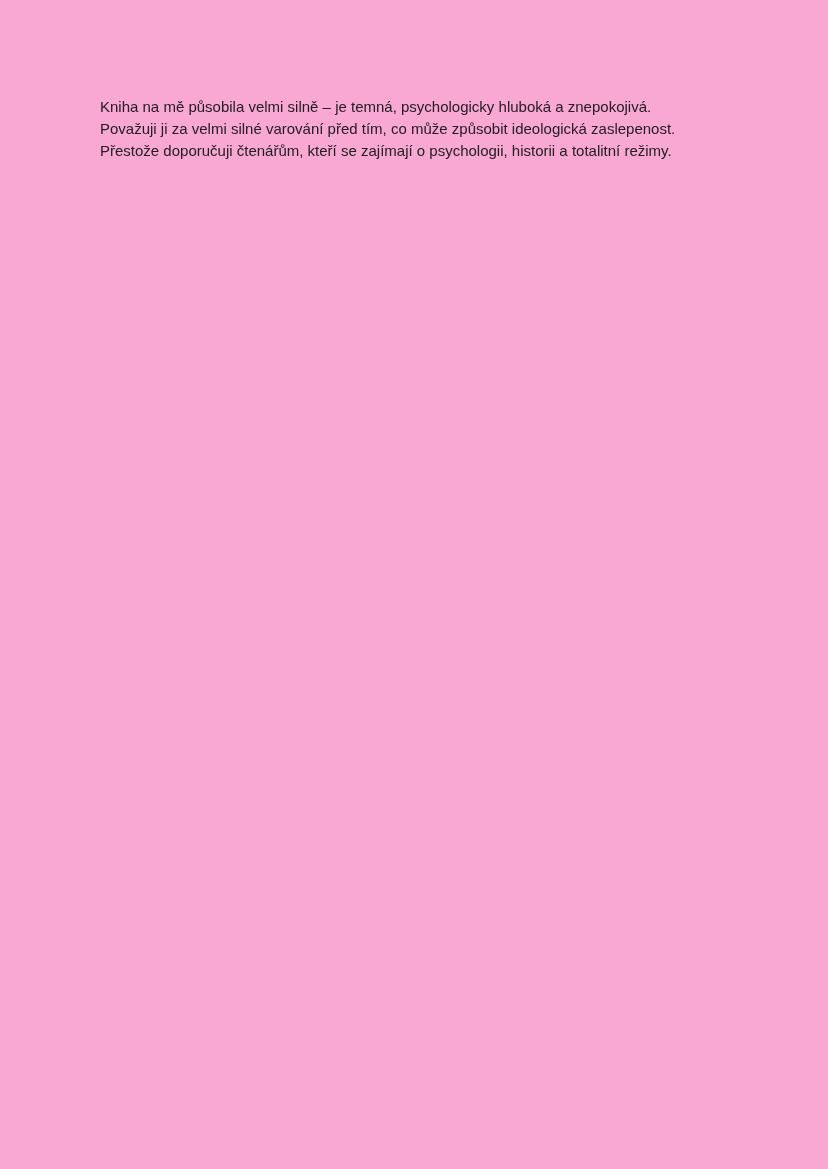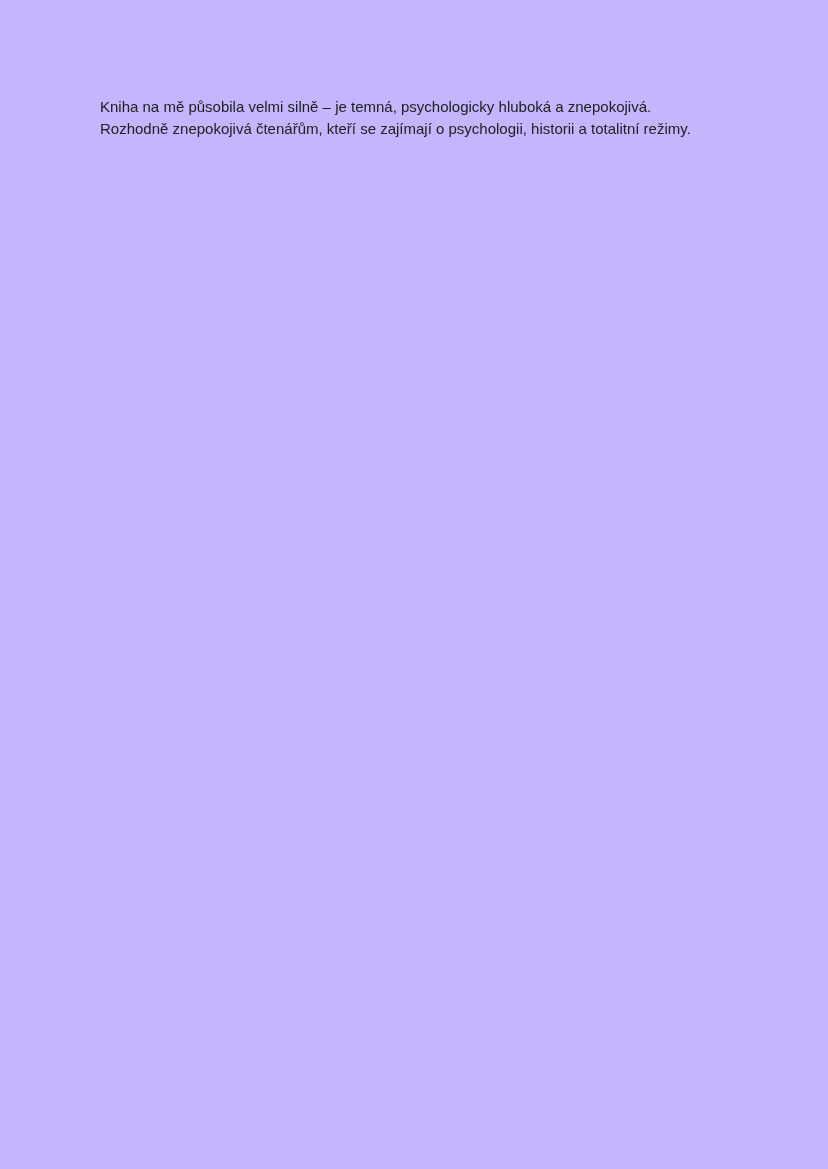--- a/index.html
+++ b/index.html
@@ -4,21 +4,21 @@
 <style>
   html, body {
     margin: 0;
     padding: 0;
     background: #ffffff;
   }
   .page {
     position: relative;
     width: 828px;
     height: 1169px;
-    background: #c4b5fd;
+    background: #f9a8d4;
     overflow: hidden;
     font-family: "Liberation Sans", "DejaVu Sans", sans-serif;
   }
   .text-block {
     position: absolute;
     top: 96px;
     left: 100px;
     width: 628px;
     color: #212121;
     font-size: 15px;
@@ -31,15 +31,16 @@
     text-justify: inter-word;
   }
   
 </style>
 </head>
 <body>
 
 <div class="page">
   <div class="text-block">
     <p>Kniha na mě působila velmi silně – je temná, psychologicky hluboká a znepokojivá.</p>
-    <p>Rozhodně znepokojivá čtenářům, kteří se zajímají o psychologii, historii a totalitní režimy.</p>
+    <p>Považuji ji za velmi silné varování před tím, co může způsobit ideologická zaslepenost.</p>
+    <p>Přestože doporučuji čtenářům, kteří se zajímají o psychologii, historii a totalitní režimy.</p>
   </div>
 </div>
 
 </body></html>

